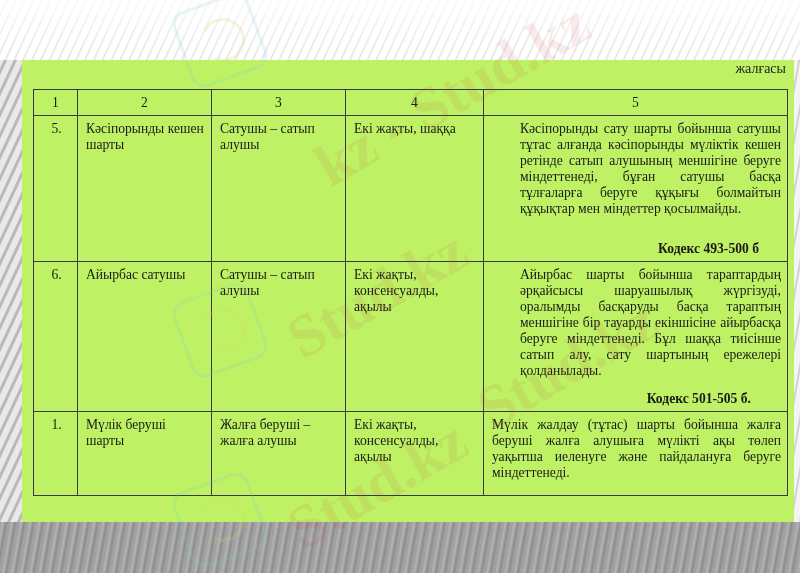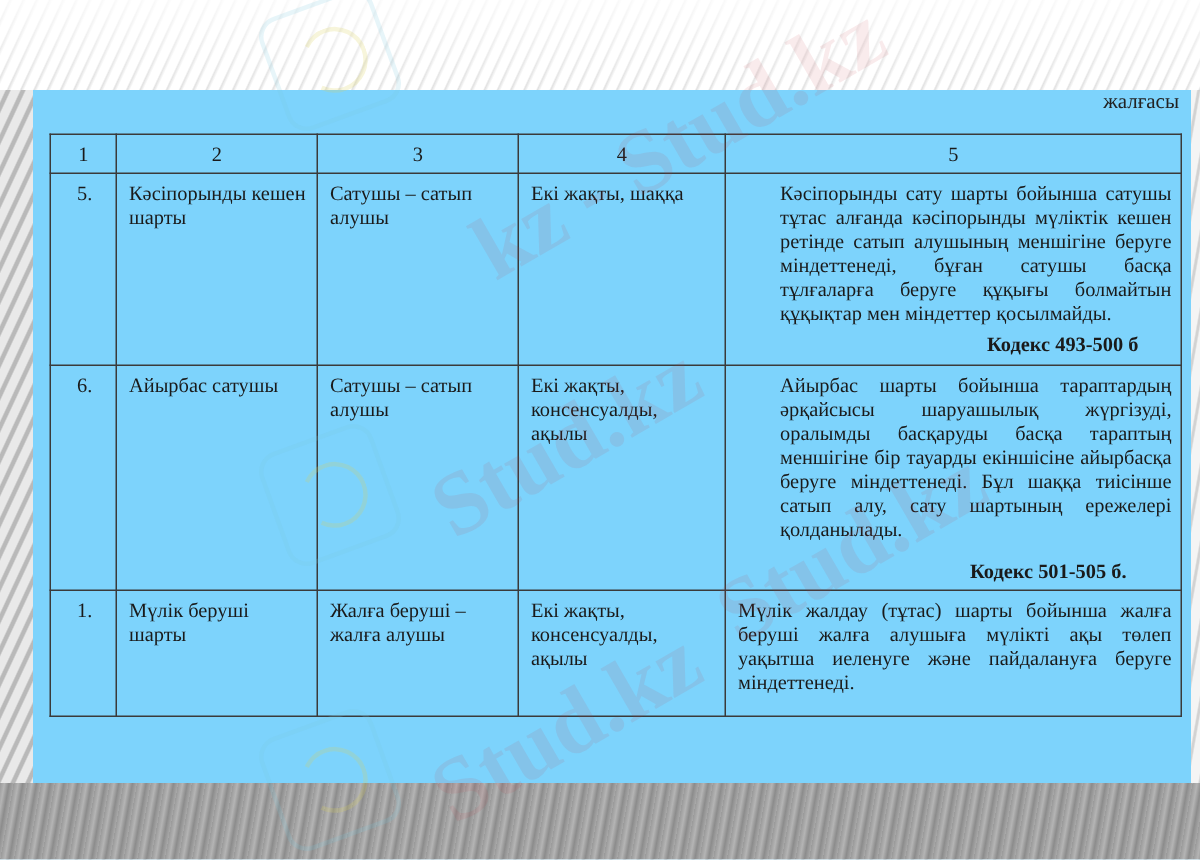--- a/index.html
+++ b/index.html
@@ -48,21 +48,21 @@
           #b9b9b9 4px, #b9b9b9 6px,
           #e9e9e9 7px, #e9e9e9 9px
         );
     }
     .page {
       position: absolute;
       left: 22px;
       top: 60px;
       width: 772px;
       height: 462px;
-      background: #7dd3fc;
+      background: #bef264;
     }
     .continuation {
       position: absolute;
       right: 8px;
       top: 1px;
       font-size: 14px;
       color: #222;
     }
     table.doc {
       position: absolute;
@@ -86,21 +86,21 @@
       height: 18px;
       vertical-align: middle;
     }
     td.num { text-align: center; padding-left: 2px; padding-right: 2px; }
     td.desc { text-align: justify; padding-left: 10px; padding-right: 12px; }
     .desc-text { display: block; margin-left: 28px; }
     .ref {
       display: block;
       text-align: right;
       font-weight: bold;
-      margin-top: 5px;
+      margin-top: 24px;
       padding-right: 22px;
     }
     .ref.second { padding-right: 30px; margin-top: 12px; }
     .section-row td {
       text-align: center;
       font-weight: bold;
       vertical-align: middle;
       height: 28px;
       padding: 4px;
     }

